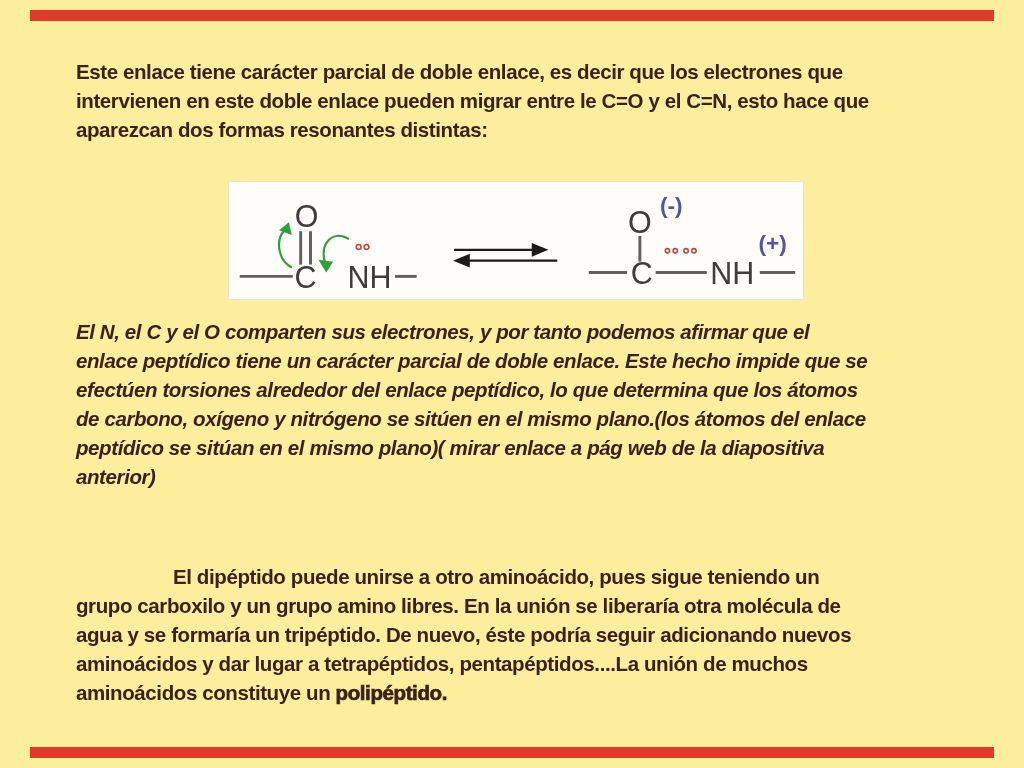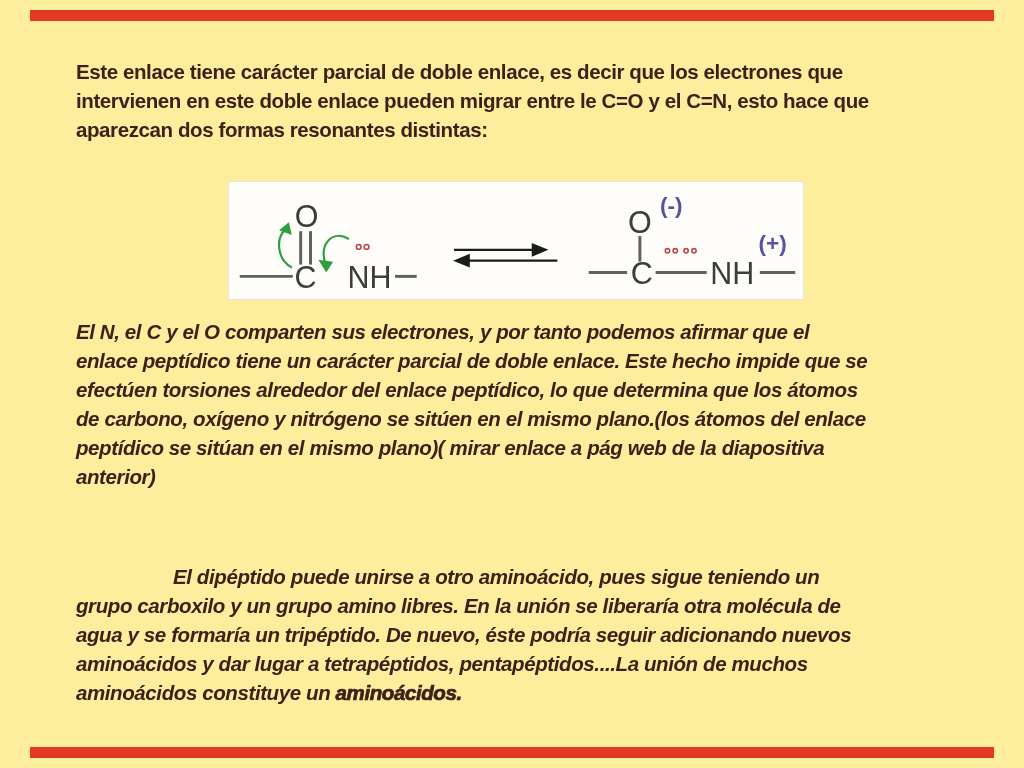--- a/index.html
+++ b/index.html
@@ -16,21 +16,21 @@
   .bar{position:absolute;left:30px;right:30px;height:11px;background:var(--accent);}
   .bar-top{top:10px;}
   .bar-bottom{bottom:10px;}
   .para{
     position:absolute;left:76px;width:884px;margin:0;
     font-size:20.5px;line-height:29px;font-weight:bold;letter-spacing:-0.4px;
     color:var(--ink);white-space:pre-line;
   }
   .p1{top:57px;}
   .p2{top:317px;font-style:italic;}
-  .p3{top:562px;text-indent:97px;font-style:italic;}
+  .p3{top:562px;text-indent:97px;}
   .bold-term{font-weight:bold;-webkit-text-stroke:0.7px currentColor;}
   .figure{
     position:absolute;left:228px;top:181px;width:576px;height:119px;
     background:#fefdf9;border:1px solid #e9e4d2;box-sizing:border-box;
   }
   .figure svg{position:absolute;left:0;top:0;width:100%;height:100%;}
   svg text{font-family:"Liberation Sans", sans-serif;}
   .atom{font-size:31px;fill:#3d3d3d;font-weight:400;}
   .charge{font-size:23px;fill:#5752a8;font-weight:600;}
   .bond{stroke:#606060;stroke-width:3;}
@@ -100,15 +100,15 @@
 enlace peptídico tiene un carácter parcial de doble enlace. Este hecho impide que se
 efectúen torsiones alrededor del enlace peptídico, lo que determina que los átomos
 de carbono, oxígeno y nitrógeno se sitúen en el mismo plano.(los átomos del enlace
 peptídico se sitúan en el mismo plano)( mirar enlace  a pág web de la diapositiva
 anterior)</p>
 
   <p class="para p3"><span>El dipéptido puede unirse a otro aminoácido, pues sigue teniendo un
 grupo carboxilo y un grupo amino libres. En la unión se liberaría otra molécula de
 agua y se formaría un tripéptido. De nuevo, éste podría seguir adicionando  nuevos
 aminoácidos y dar lugar a tetrapéptidos, pentapéptidos....La unión de muchos
-aminoácidos constituye un </span><span class="bold-term">aminoácidos.</span></p>
+aminoácidos constituye un </span><span class="bold-term">polipéptido.</span></p>
 
 </div>
 
 </body></html>

